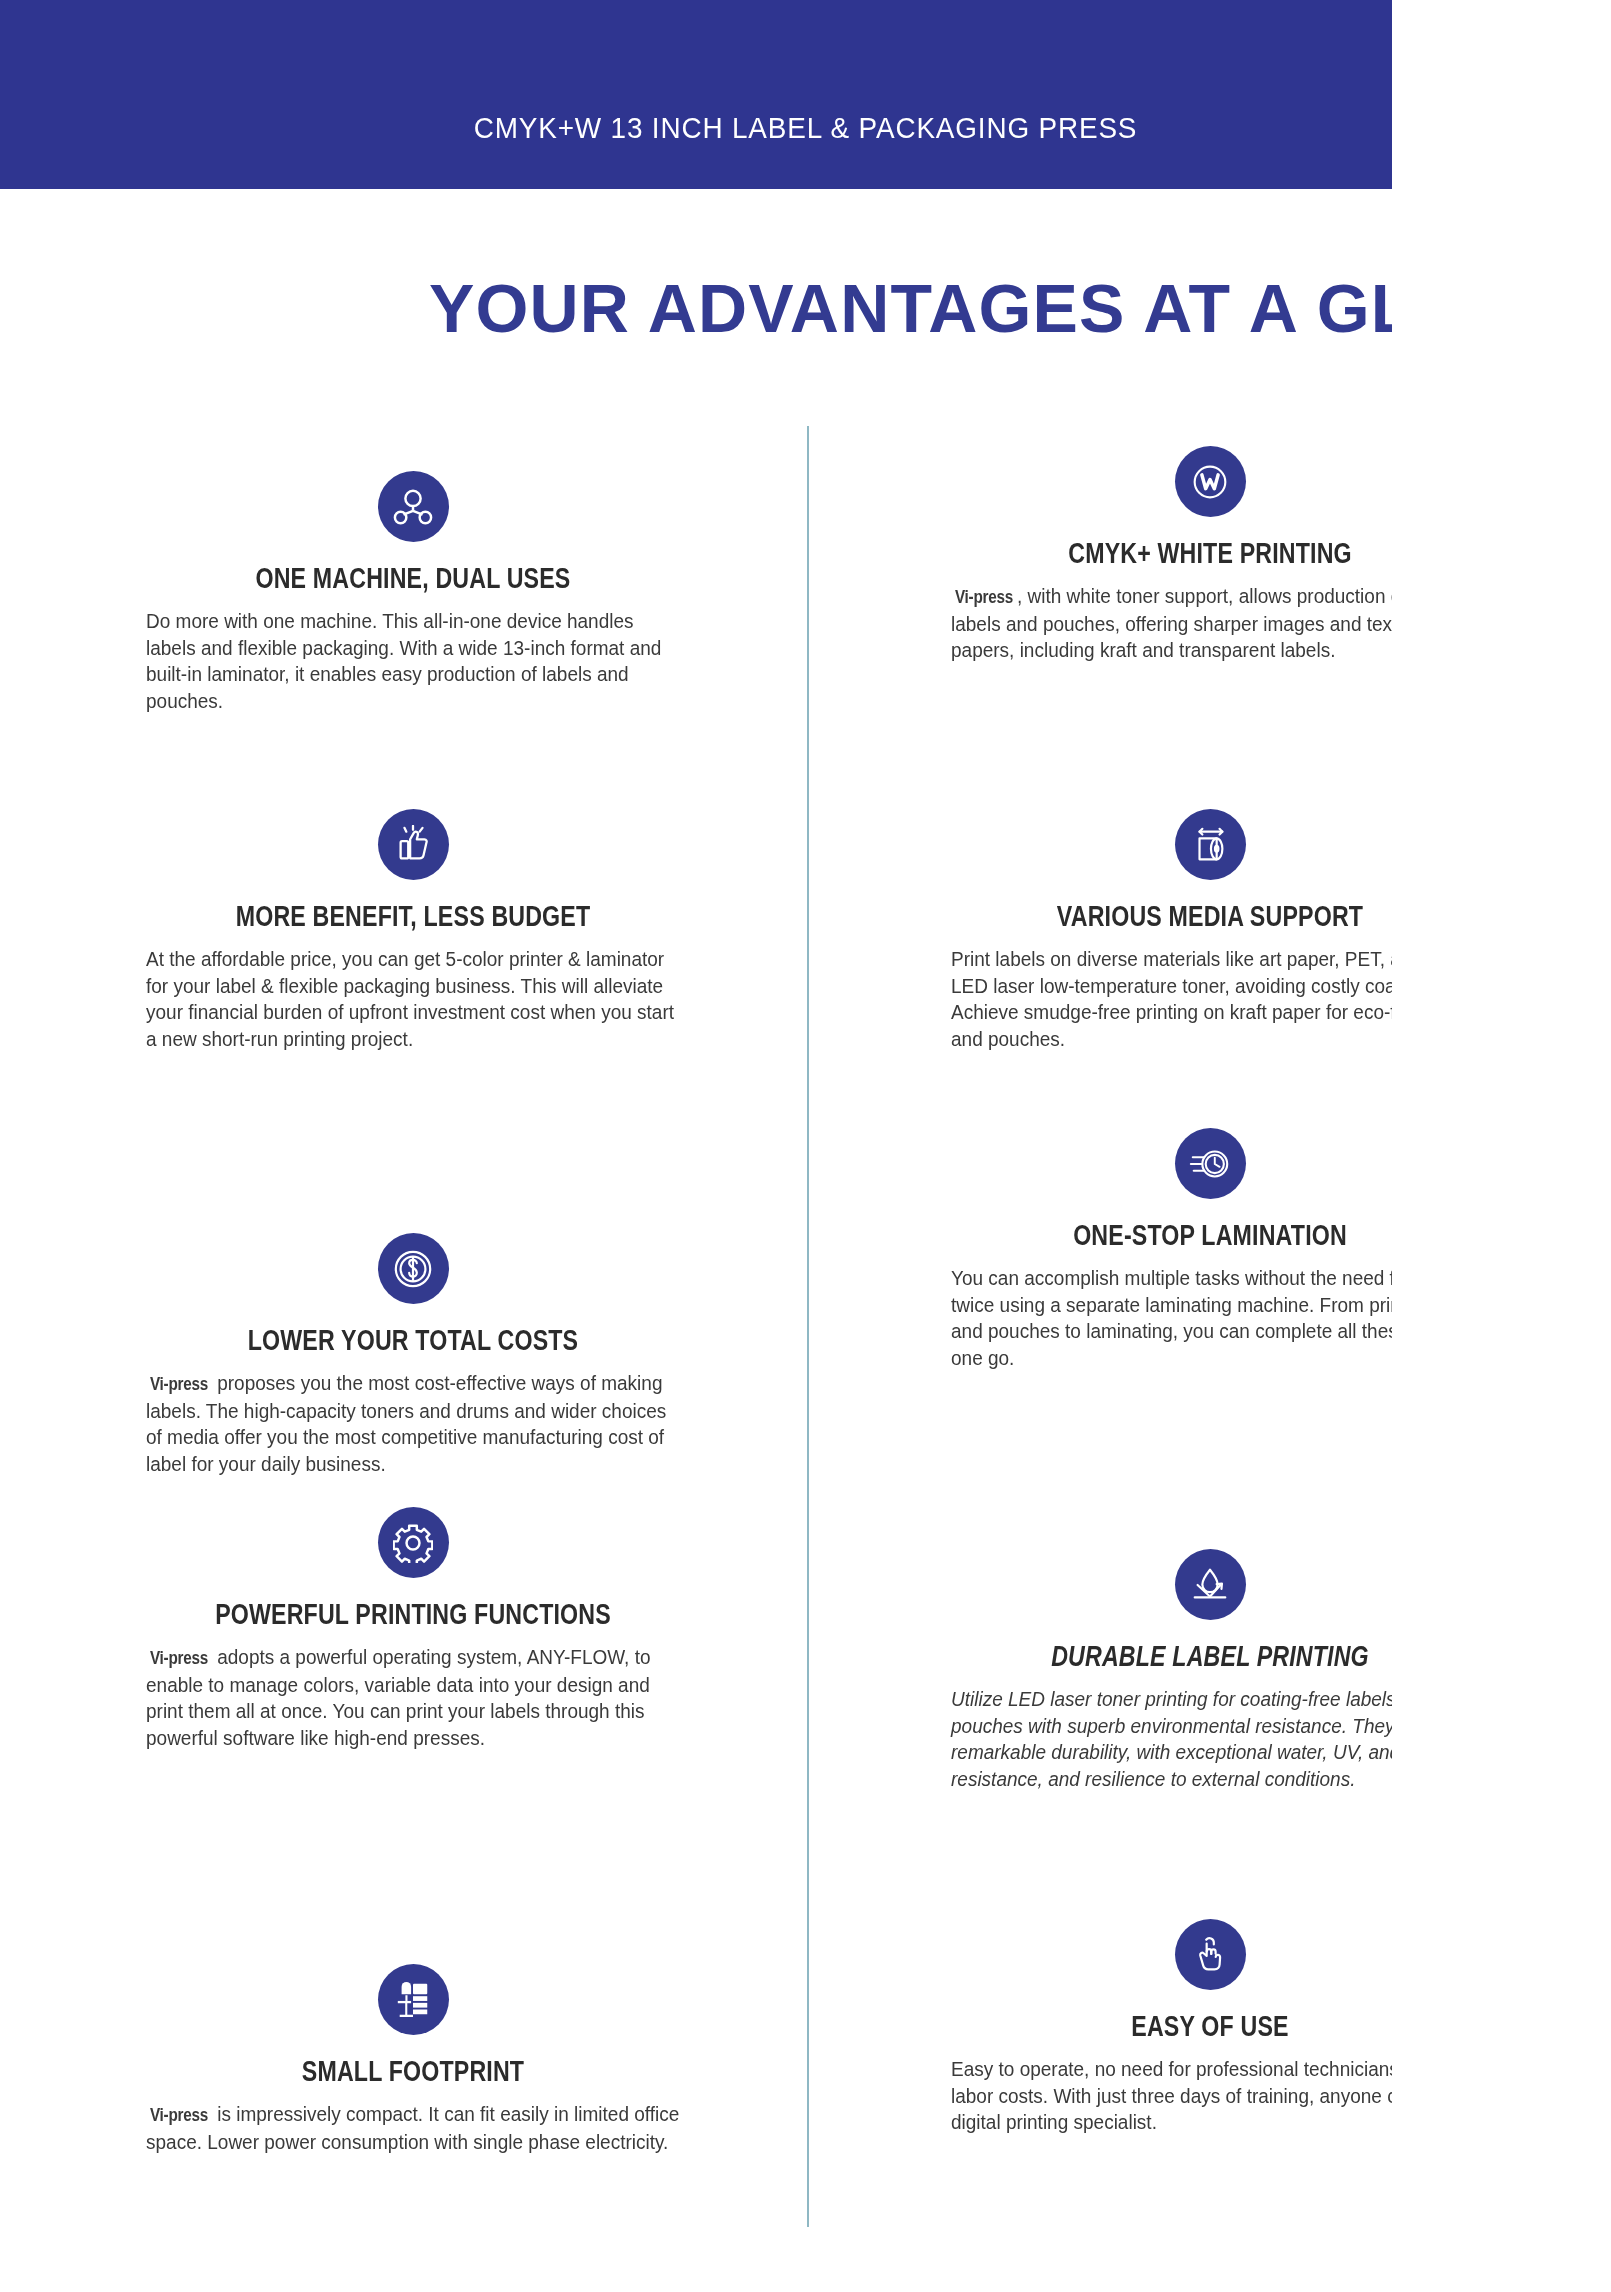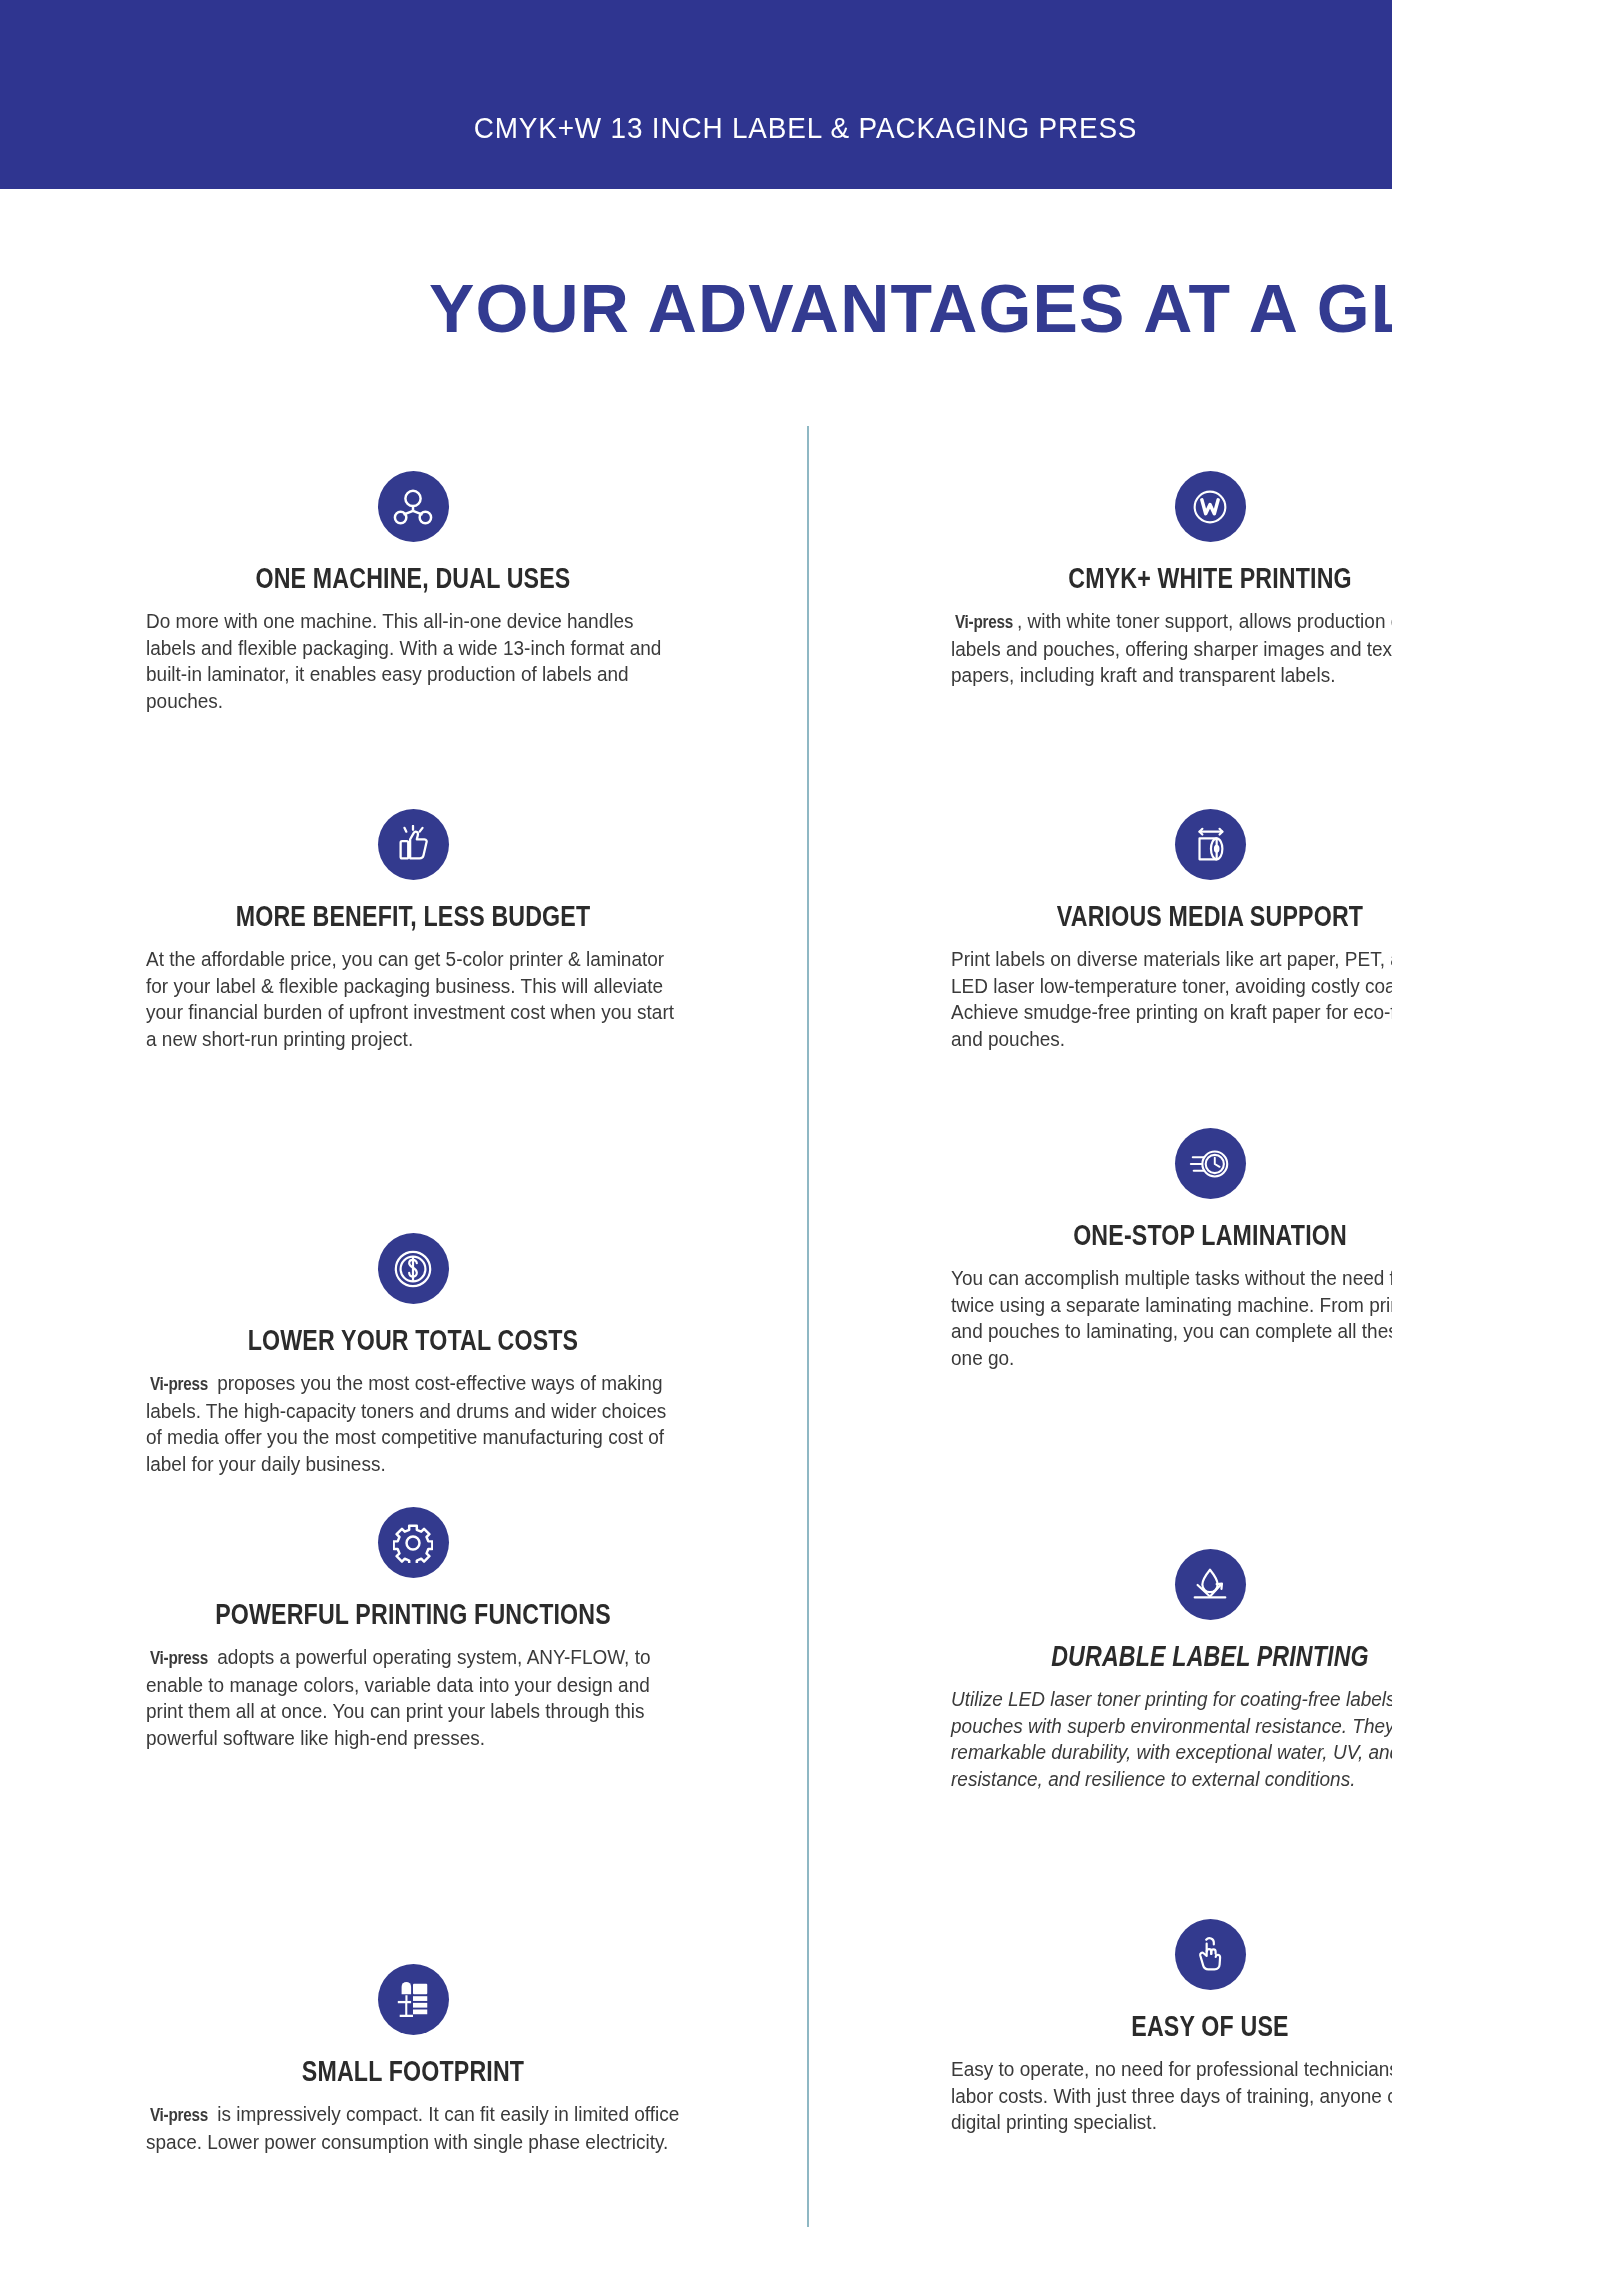--- a/index.html
+++ b/index.html
@@ -219,21 +219,21 @@
         </svg>
       </span>
       <div class="feature-title">SMALL FOOTPRINT</div>
       <div class="feature-body"><span class="brand">Vi-press</span><span> is impressively compact. It can fit easily in limited office space.  Lower power consumption with single phase electricity.</span></div>
     </div>
 
   </div>
 
   <div class="col col-right">
 
-    <div class="feature" style="top:471px;">
+    <div class="feature" style="top:446px;">
       <span class="icon-wrap" style="background: rgb(51, 58, 142);">
         <svg width="46" height="46" viewBox="0 0 48 48" fill="none" stroke="#ffffff" stroke-width="2.2">
           <circle cx="24" cy="24" r="16"></circle>
           <path d="M15.5 16.5 L19.5 31 L24 21.5 L28.5 31 L32.5 16.5" stroke-width="3.6" stroke-linecap="round" stroke-linejoin="round"></path>
         </svg>
       </span>
       <div class="feature-title">CMYK+ WHITE PRINTING</div>
       <div class="feature-body"><span class="brand">Vi-press</span><span>, with white toner support, allows production of distinct labels and pouches, offering sharper images and text on colored papers, including kraft and transparent labels.</span></div>
     </div>
 

